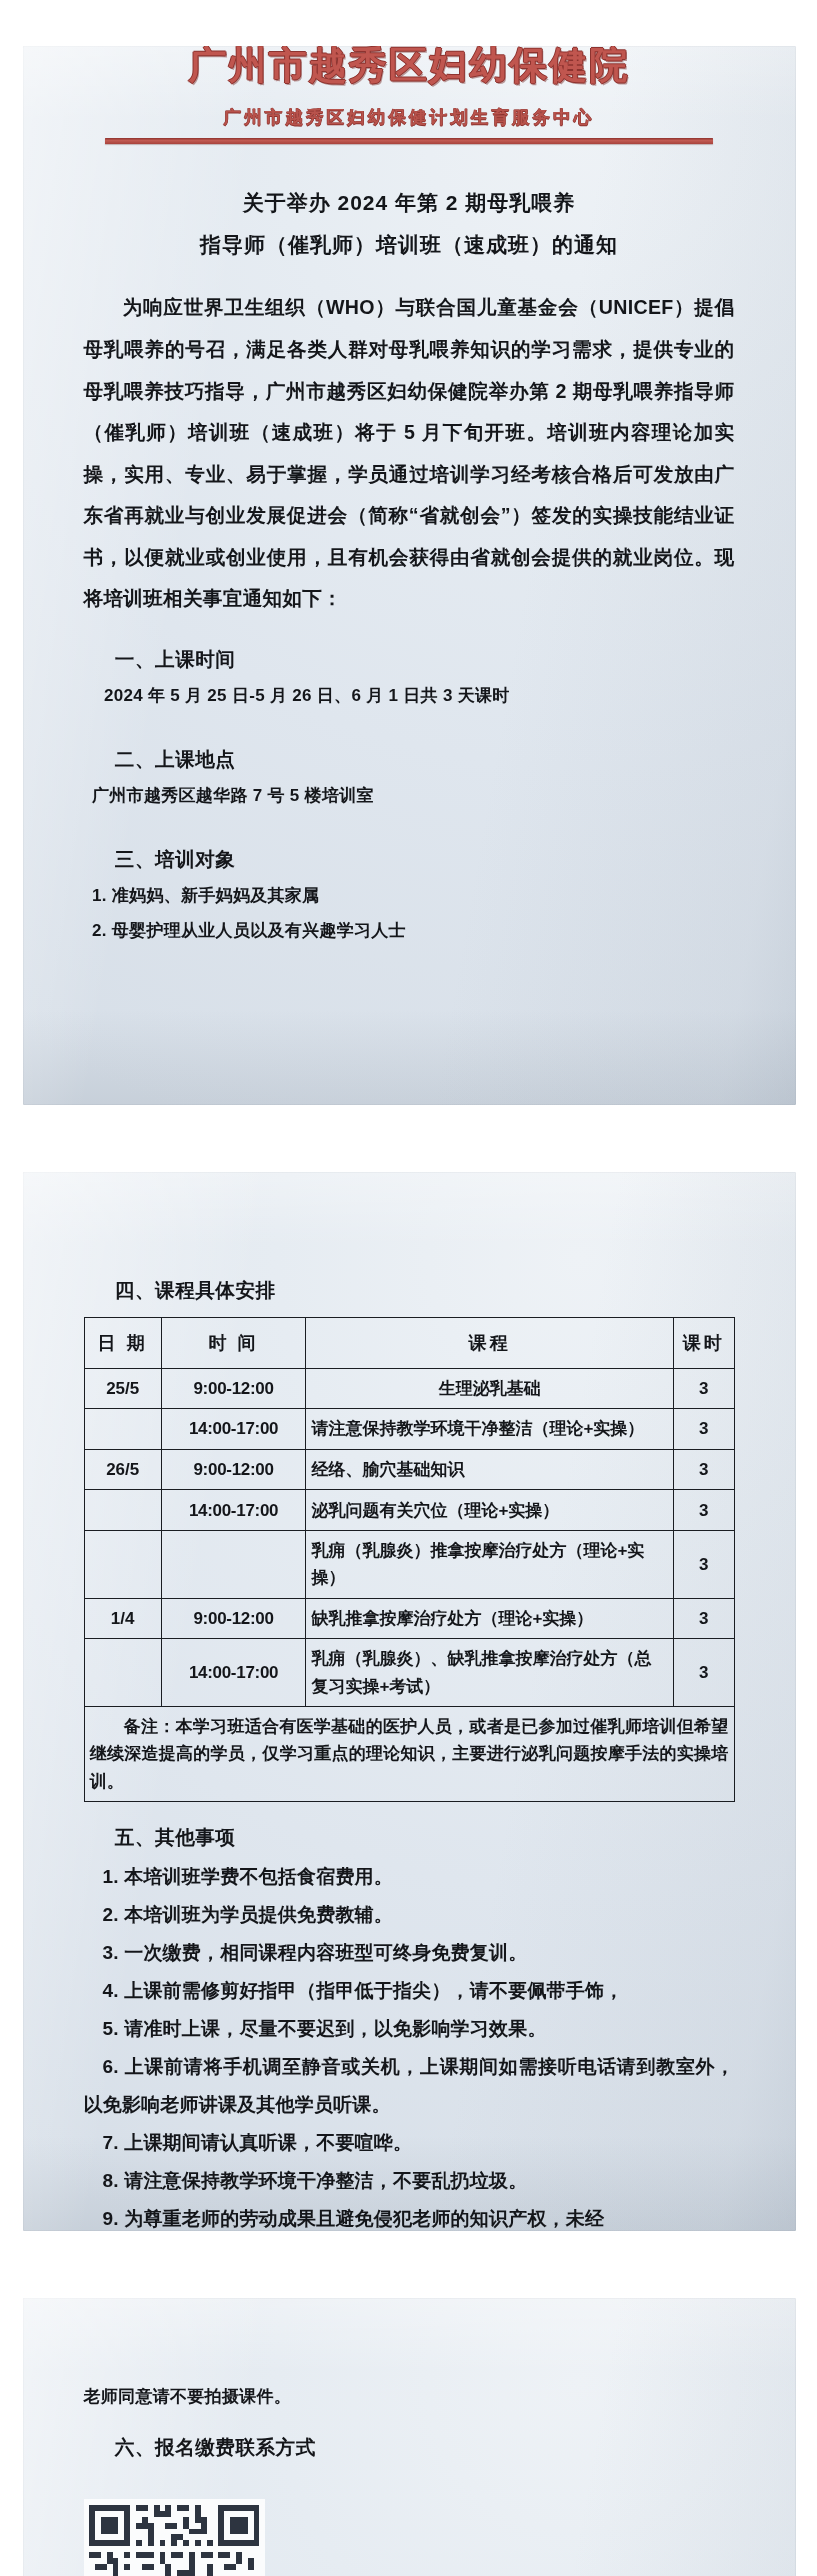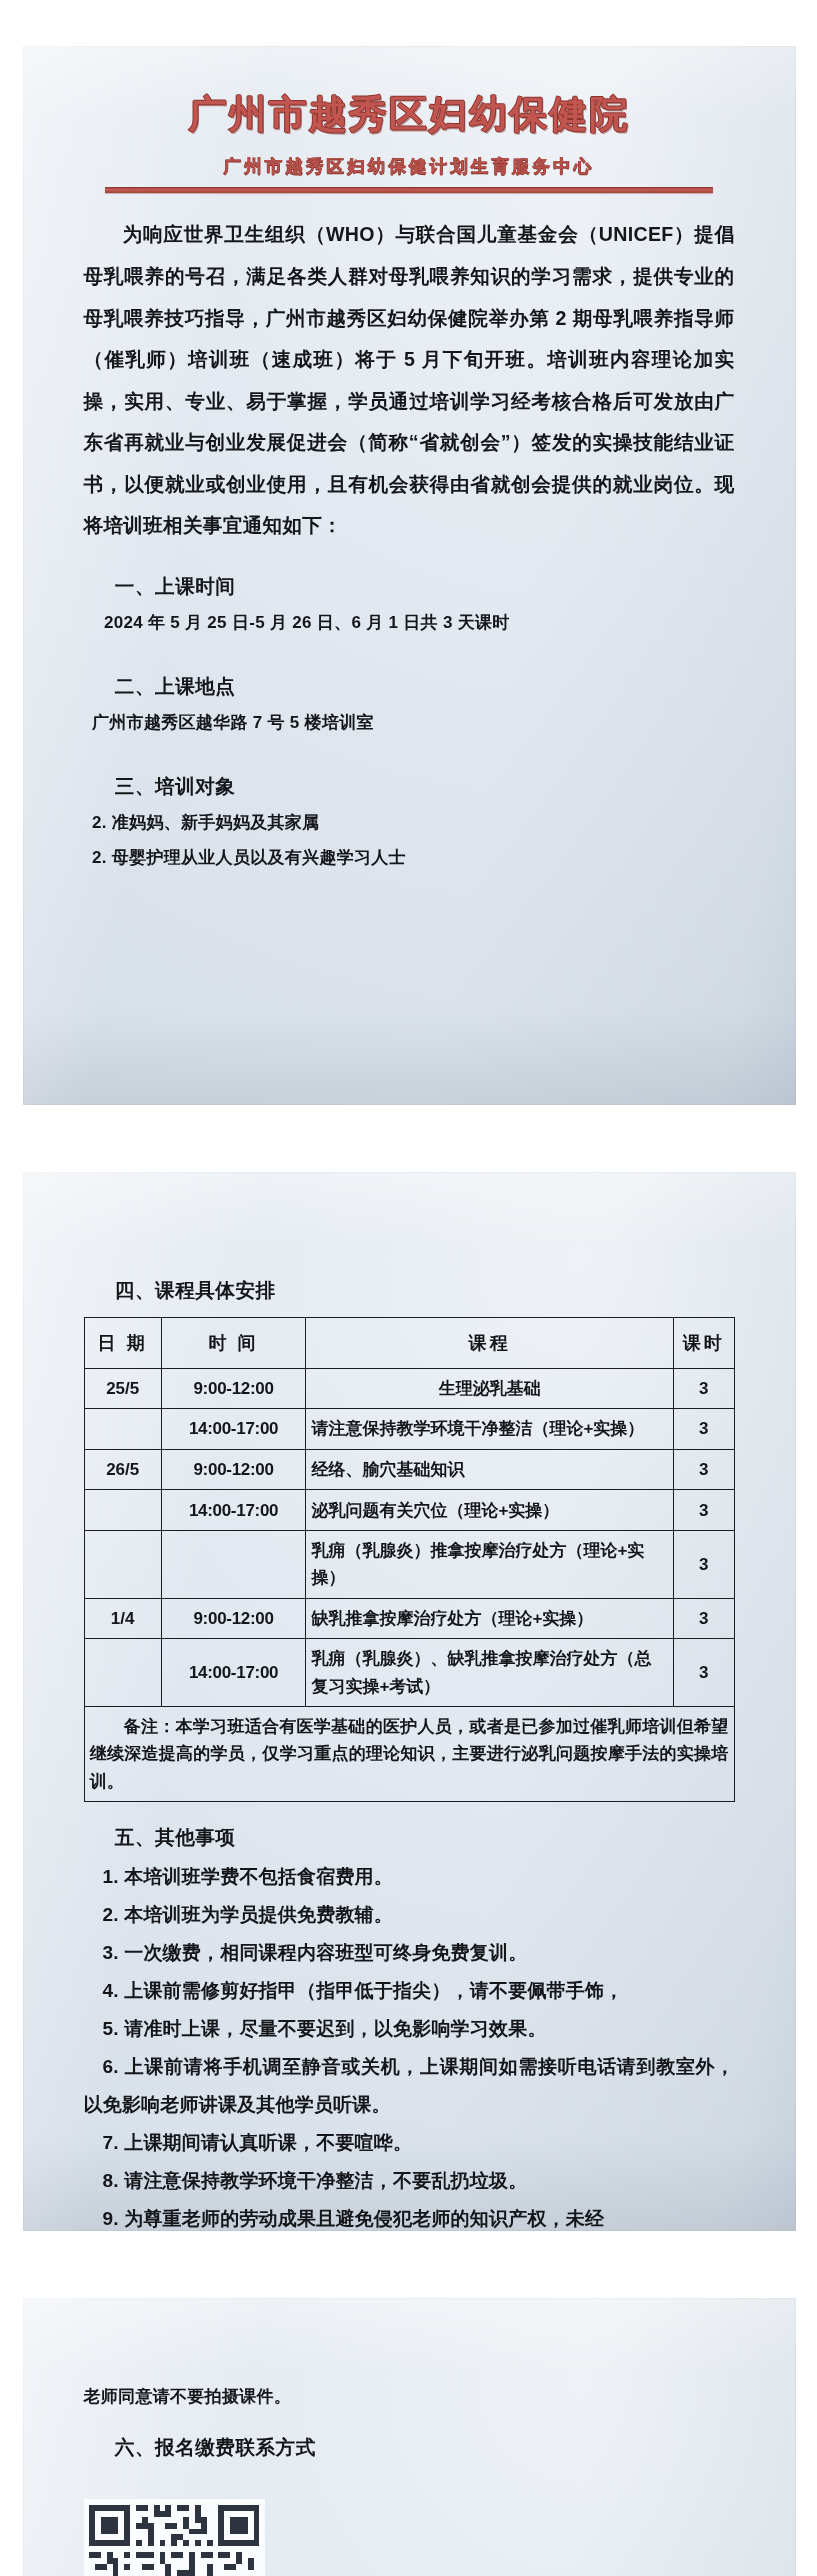--- a/index.html
+++ b/index.html
@@ -40,21 +40,21 @@
   }
   .page-inner{
     position:relative;
     z-index:2;
     padding:0 61px;
     height:100%;
     box-sizing:border-box;
   }
 
   
-  .letterhead{padding-top:49px;text-align:center;}
+  .letterhead{text-align:center;}
   .lh-title{
     font-family:"Liberation Sans","DejaVu Sans",sans-serif;
     font-weight:bold;
     font-size:38px;
     letter-spacing:2.1px;
     color:#c0564f;
     line-height:1.05;
     text-shadow:
       -1px 0 0 #8d332f, 1px 0 0 #8d332f, 0 -1px 0 #8d332f, 0 1px 0 #8d332f,
       1.5px 1.5px 0 rgba(120,42,38,.45);
@@ -178,35 +178,39 @@
 
   <section class="page">
     <div class="page-inner">
 
       <div class="letterhead">
         <div class="lh-title">广州市越秀区妇幼保健院</div>
         <div class="lh-sub">广州市越秀区妇幼保健计划生育服务中心</div>
         <div class="lh-rule"></div>
       </div>
 
+      <div class="doc-title">
+        <div>关于举办 2024 年第 2 期母乳喂养</div>
+        <div>指导师（催乳师）培训班（速成班）的通知</div>
+      </div>
 
       <p class="body-copy">为响应世界卫生组织（WHO）与联合国儿童基金会（UNICEF）提倡母乳喂养的号召，满足各类人群对母乳喂养知识的学习需求，提供专业的母乳喂养技巧指导，广州市越秀区妇幼保健院举办第 2 期母乳喂养指导师（催乳师）培训班（速成班）将于 5 月下旬开班。培训班内容理论加实操，实用、专业、易于掌握，学员通过培训学习经考核合格后可发放由广东省再就业与创业发展促进会（简称“省就创会”）签发的实操技能结业证书，以便就业或创业使用，且有机会获得由省就创会提供的就业岗位。现将培训班相关事宜通知如下：</p>
 
       <div class="sec-head">一、上课时间</div>
       <div class="sec-line indent2">2024 年 5 月 25 日-5 月 26 日、6 月 1 日共 3 天课时</div>
 
       <div class="gap-s"></div>
 
       <div class="sec-head">二、上课地点</div>
       <div class="sec-line indent">广州市越秀区越华路 7 号 5 楼培训室</div>
 
       <div class="gap-s"></div>
 
       <div class="sec-head">三、培训对象</div>
-      <div class="sec-line indent">2. 准妈妈、新手妈妈及其家属</div>
+      <div class="sec-line indent">1. 准妈妈、新手妈妈及其家属</div>
       <div class="sec-line indent">2. 母婴护理从业人员以及有兴趣学习人士</div>
 
     </div>
   </section>
 
   <section class="page">
     <div class="page-inner">
 
       <div style="height:98px"></div>
 

